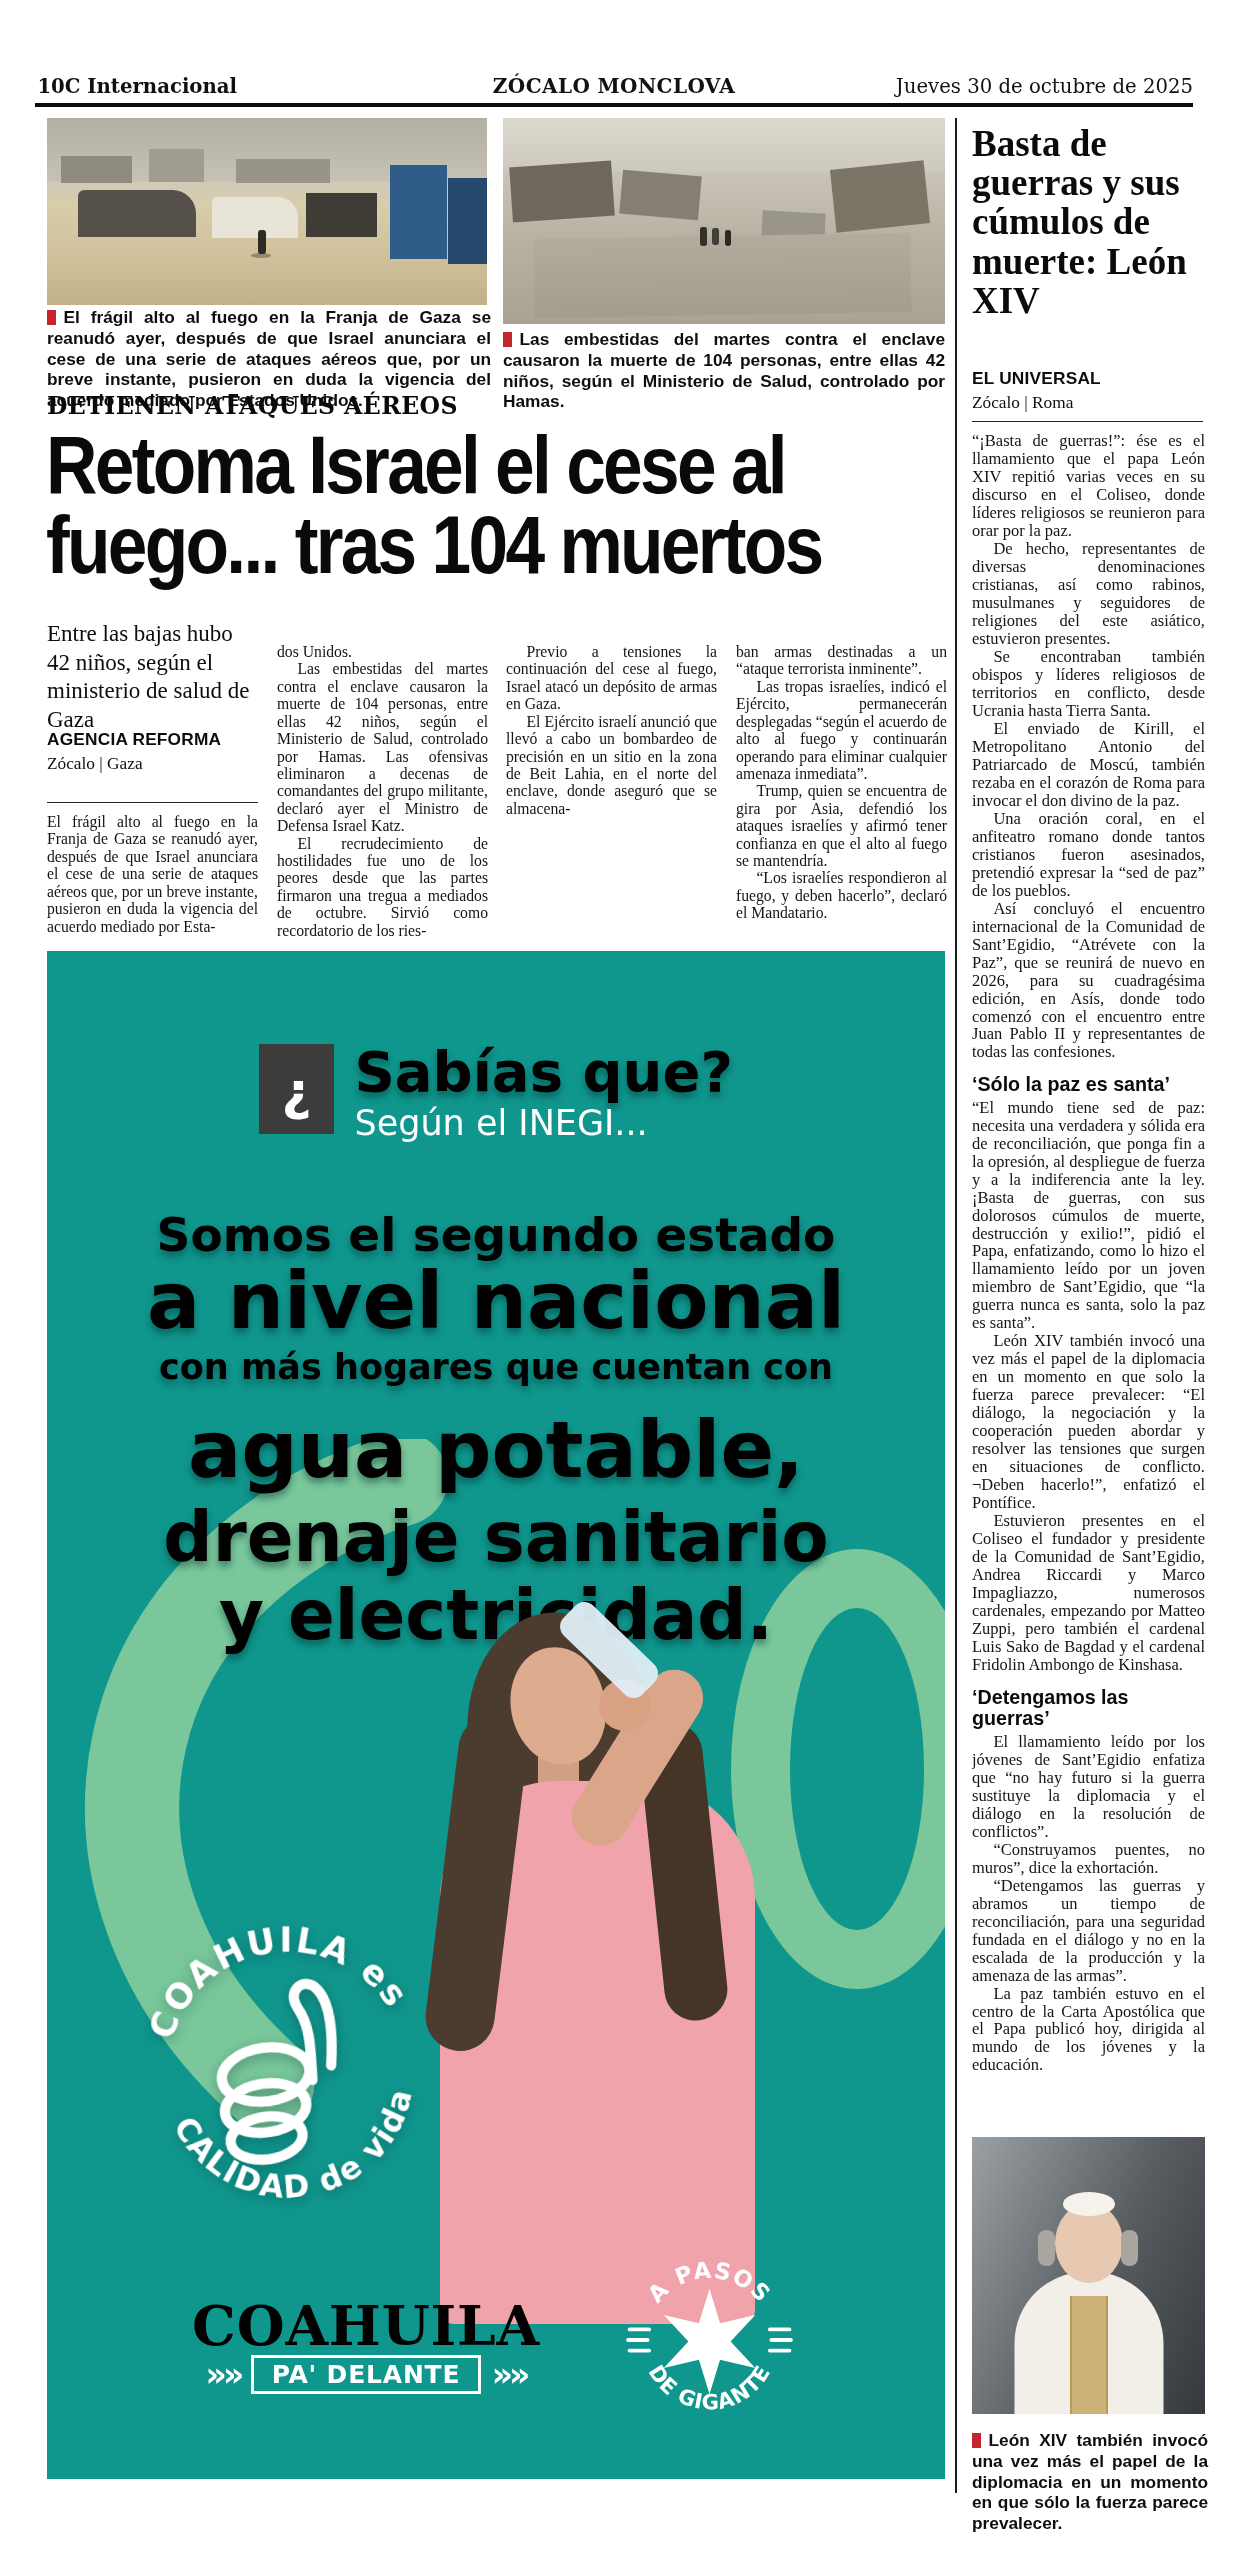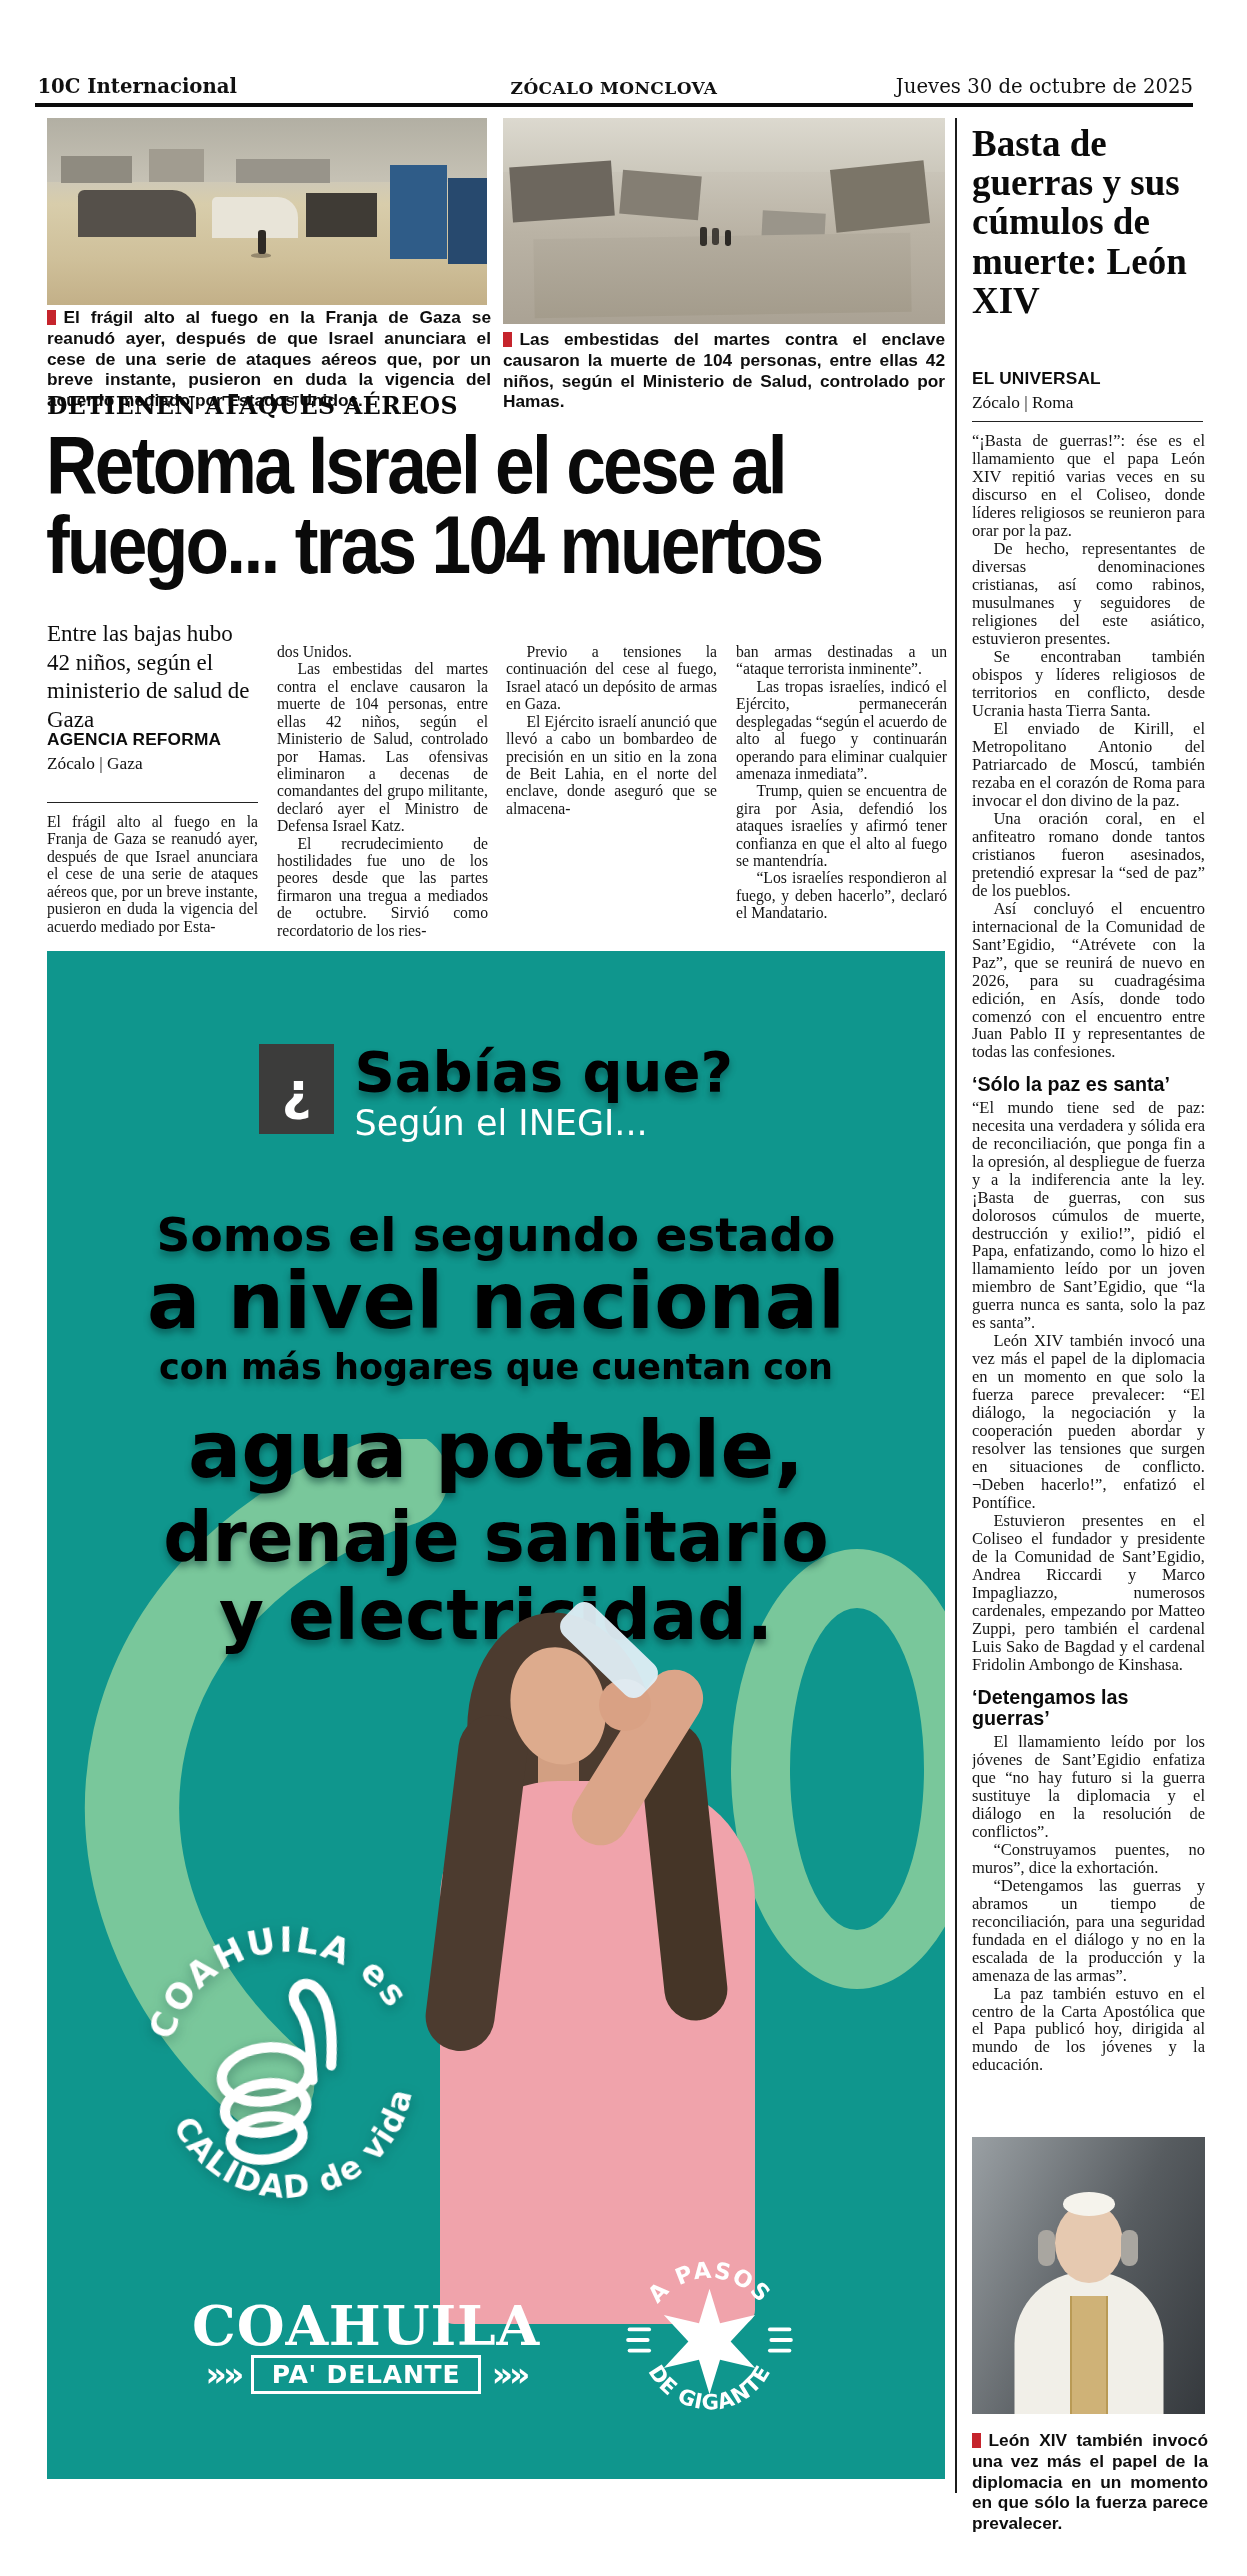--- a/index.html
+++ b/index.html
@@ -4,21 +4,21 @@
 <style>
   *{box-sizing:border-box;margin:0;padding:0;}
   html,body{width:1248px;}
   body{height:2576px;position:relative;background:#fff;overflow:hidden;
        font-family:"Liberation Serif",serif;color:#111;}
   .abs{position:absolute;}
 
   
   #hdr{left:35px;top:68px;width:1158px;height:39px;border-bottom:4.7px solid #0b0b0b;}
   .hdr-sec{position:absolute;left:2.4px;bottom:5.5px;font-family:"DejaVu Serif",serif;font-weight:bold;font-size:19.7px;}
-  .hdr-mast{position:absolute;left:50%;transform:translateX(-50%);bottom:5.5px;font-family:"DejaVu Serif",serif;font-weight:bold;font-size:17px;letter-spacing:0.4px;}
+  .hdr-mast{position:absolute;left:50%;transform:translateX(-50%);bottom:5.5px;font-family:"DejaVu Serif",serif;font-weight:bold;font-size:20px;letter-spacing:0.4px;}
   .hdr-date{position:absolute;right:0;bottom:5.5px;font-family:"DejaVu Serif",serif;font-size:19.7px;}
 
   
   .photo{overflow:hidden;}
   #photo1{left:47px;top:118px;width:440px;height:187px;
     background:linear-gradient(#b9b6aa 0%,#ccc8bb 30%,#d8cdab 46%,#cfc09a 75%,#c3b088 100%);}
   #photo2{left:503px;top:118px;width:442px;height:206px;
     background:linear-gradient(#d6d3c9 0%,#c8c3b7 28%,#bab3a5 55%,#aaa294 100%);}
   .ph{position:absolute;}
 
@@ -62,21 +62,21 @@
   .l5{font-size:69px;line-height:1;margin-top:12.6px;}
   .l6{font-size:69px;line-height:1;margin-top:9.4px;}
   #ring{position:absolute;left:684px;top:598px;width:252px;height:440px;border:59px solid #79c79b;border-radius:50%;z-index:1;}
   #swoosh{position:absolute;left:-39px;top:488px;z-index:0;}
   #figure{position:absolute;left:346px;top:653px;width:409px;height:875px;z-index:3;}
   .fg{position:absolute;}
   #stamp{position:absolute;left:83px;top:963px;width:315px;height:315px;z-index:4;transform:rotate(-8deg);
     filter:drop-shadow(0 4.7px 6.3px rgba(0,45,42,.35));}
   #ad-logos{position:absolute;left:0;bottom:43px;width:100%;display:flex;justify-content:center;align-items:center;gap:79px;z-index:5;}
   #logo-coa{display:flex;flex-direction:column;align-items:center;}
-  #logo-word{font-family:"DejaVu Serif",serif;font-weight:bold;font-size:55px;color:#ffffff;letter-spacing:0.8px;}
+  #logo-word{font-family:"DejaVu Serif",serif;font-weight:bold;font-size:55px;color:#000000;letter-spacing:0.8px;}
   .bnr{display:flex;align-items:center;gap:11px;margin-top:-3.1px;}
   .chev{color:#fff;font-size:33px;font-weight:bold;font-family:"DejaVu Sans",sans-serif;letter-spacing:-3.9px;}
   .bnr-box{border:3.1px solid #fff;padding:1.6px 17.3px;font-family:"DejaVu Sans",sans-serif;font-weight:bold;font-size:25px;color:#fff;letter-spacing:0.8px;}
 
   
   #divider{left:955px;top:118px;width:1.6px;height:2375px;background:#1c1c1c;}
   #side-title{left:972px;top:124px;width:236px;font-weight:700;font-size:37px;line-height:1.06;color:#0b0b0b;}
   #side-byl{left:972px;top:368px;width:233px;}
   #side-rule{left:972px;top:421px;width:231px;border-top:1.6px solid #222;height:0;}
   .sideflow{left:972px;top:432px;width:233px;height:1697px;font-size:16.5px;line-height:1.09;text-align:justify;overflow:hidden;color:#141414;}

